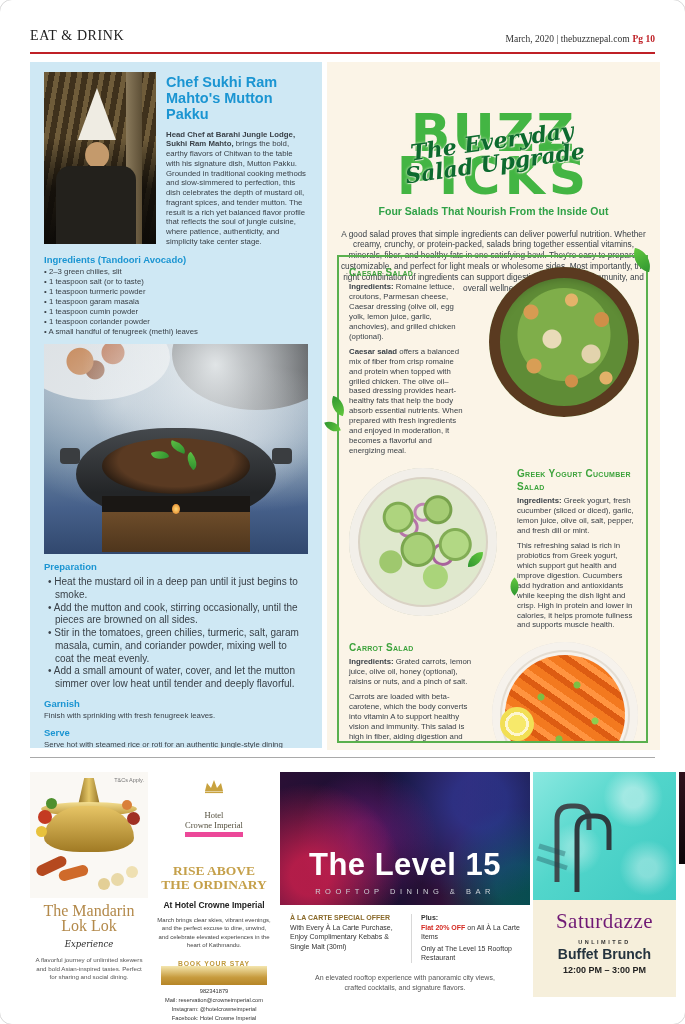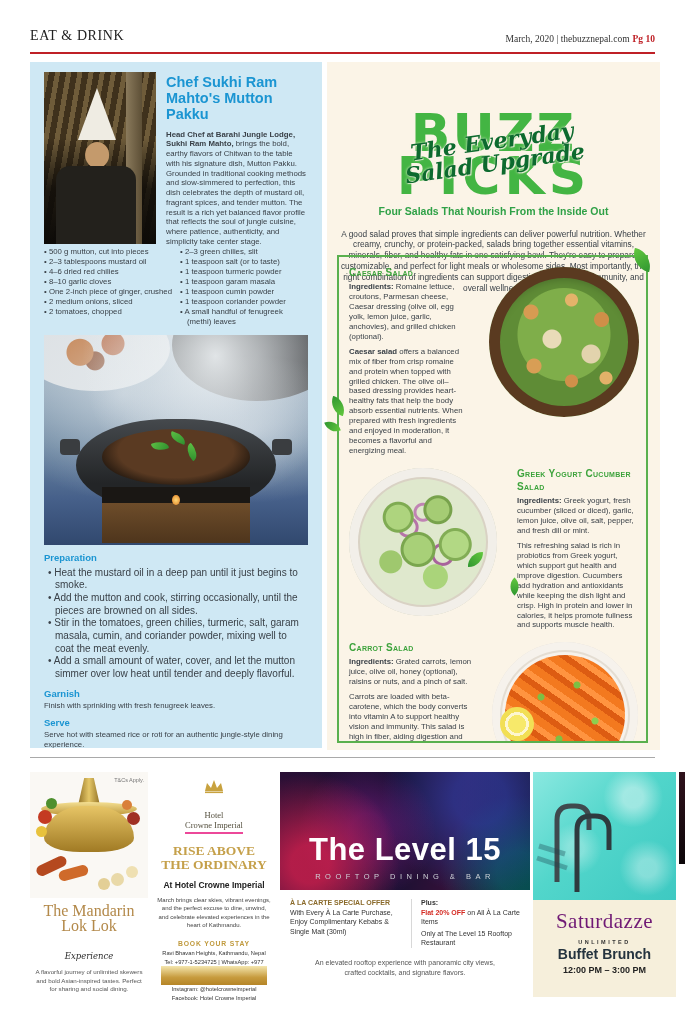--- a/index.html
+++ b/index.html
@@ -1,17 +1,17 @@
 <!DOCTYPE html>
 <html><head>
 <meta charset="utf-8">
 <style>
   html,body{margin:0;padding:0;}
   body{width:685px;height:1024px;position:relative;background:#ffffff;font-family:"Liberation Sans",sans-serif;color:#3a4148;overflow:hidden;}
-  .page{position:absolute;inset:0;outline:1px solid #d8d8d8;}
+  .page{position:absolute;inset:0;outline:1px solid #d8d8d8;border-radius:12px;}
 
   
   .header{position:absolute;top:28px;left:30px;right:30px;display:flex;justify-content:space-between;align-items:flex-end;}
   .masthead{font-family:"Liberation Serif",serif;font-size:14px;letter-spacing:.6px;color:#222;}
   .issue-line{font-family:"Liberation Serif",serif;font-size:9.5px;color:#333;}
   .issue-line .pg{color:#bf2026;font-weight:bold;margin-left:3px;}
   .header-rule{position:absolute;top:52px;left:30px;width:625px;border-top:2.5px solid #bf2026;}
 
   
   .recipe{position:absolute;left:30px;top:62px;width:292px;height:686px;background:#cfe8f4;padding:10px 14px;box-sizing:border-box;overflow:hidden;}
@@ -108,35 +108,35 @@
   .ads-divider{position:absolute;top:757px;left:30px;width:625px;border-top:1px solid #a9a9a9;}
   .hotpot{position:absolute;left:30px;top:772px;width:118px;height:126px;background:#faf8f4;overflow:hidden;}
   .tnc{position:absolute;top:5px;right:4px;font-size:5.5px;color:#777;}
   .hp-chimney{position:absolute;top:6px;left:50%;transform:translateX(-50%);width:24px;height:32px;background:linear-gradient(90deg,#8a6a20,#e5c767,#8a6a20);clip-path:polygon(30% 0,70% 0,100% 100%,0 100%);}
   .hp-bowl{position:absolute;top:34px;left:50%;transform:translateX(-50%);width:90px;height:46px;border-radius:50% 50% 46% 46%/80% 80% 35% 35%;background:linear-gradient(180deg,#e7c566,#a07a24);}
   .hp-rim{position:absolute;top:30px;left:50%;transform:translateX(-50%);width:96px;height:14px;border-radius:50%;background:linear-gradient(180deg,#f4df92,#bd9638);}
   .blob{position:absolute;border-radius:50%;}
   .saus{position:absolute;border-radius:6px;}
   .mandarin{position:absolute;left:26px;top:903px;width:126px;text-align:center;}
   .mandarin-title{font-family:"Liberation Serif",serif;font-size:16px;line-height:.95;color:#b3894a;}
-  .mandarin-script{font-family:"DejaVu Serif",serif;font-style:italic;font-size:8.5px;color:#2b2b2b;margin-top:18px;}
+  .mandarin-script{font-family:"DejaVu Serif",serif;font-style:italic;font-size:8.5px;color:#2b2b2b;margin-top:6px;}
   .mandarin-tag{font-size:6.2px;color:#555;line-height:1.35;margin-top:7px;padding:0 6px;}
 
   .crowne{position:absolute;left:148px;top:772px;width:132px;height:240px;background:#fff;text-align:center;padding:7px 9px;box-sizing:border-box;}
   .crowne-hotel{font-family:"Liberation Serif",serif;font-size:8.5px;color:#55503f;line-height:1.15;margin-top:13px;}
-  .crowne-hotel .underl{display:inline-block;border-bottom:2px solid #ec4899;padding-bottom:1px;}
-  .crowne-headline{font-family:"Liberation Serif",serif;font-weight:bold;font-size:13.5px;line-height:1.05;color:#c5a04a;margin-top:10px;}
+  .crowne-hotel .underl{display:inline-block;border-bottom:5px solid #ec4899;padding-bottom:1px;}
+  .crowne-headline{font-family:"Liberation Serif",serif;font-weight:bold;font-size:13.5px;line-height:1.05;color:#c5a04a;margin-top:27px;}
   .crowne-sub{font-size:8.5px;font-weight:bold;color:#222;margin-top:8px;}
   .crowne-body{font-size:6px;color:#444;line-height:1.4;margin-top:6px;}
   .book-heading{font-size:6.8px;font-weight:bold;color:#c09a3e;letter-spacing:.8px;margin-top:11px;}
   .crowne-contact{font-size:5.7px;color:#333;line-height:1.55;margin-top:2px;}
   .gold-bar{position:absolute;left:13px;right:13px;bottom:27px;height:19px;background:linear-gradient(180deg,#f4e6ae,#c79b3e 60%,#b58527);}
 
   .level15{position:absolute;left:280px;top:772px;width:250px;height:243px;background:#fff;}
-  .level15-photo{position:relative;width:250px;height:118px;overflow:hidden;background:
+  .level15-photo{position:relative;width:250px;height:133px;overflow:hidden;background:
     radial-gradient(circle at 12% 78%,rgba(214,32,78,.8) 0 8%,transparent 38%),
     radial-gradient(circle at 35% 50%,rgba(140,30,140,.5) 0 10%,transparent 40%),
     radial-gradient(circle at 80% 22%,rgba(45,65,170,.65) 0 12%,transparent 45%),
     radial-gradient(circle at 95% 85%,rgba(0,125,110,.55) 0 8%,transparent 30%),
     linear-gradient(100deg,#2a0f35 0%,#141031 45%,#341038 70%,#10122c 100%);}
   .level15-title{position:absolute;bottom:22px;width:100%;text-align:center;color:#fff;font-size:31px;font-weight:bold;letter-spacing:.5px;}
   .level15-sub{position:absolute;bottom:9px;width:100%;text-align:center;color:#cfd2d8;font-size:7.5px;letter-spacing:4.5px;}
   .level15-offers{display:flex;padding:9px 10px 0;text-align:left;}
   .offer-col1{width:112px;border-right:1px solid #d8d8d8;padding-right:9px;}
   .offer-col2{flex:1;padding-left:9px;}
@@ -178,30 +178,22 @@
         <div class="hat"></div>
         <div class="face"></div>
         <div class="torso"></div>
       </div>
       <div class="recipe-head">
         <div class="recipe-title">Chef Sukhi Ram Mahto's Mutton Pakku</div>
         <p class="small-body" style="margin:0"><b>Head Chef at Barahi Jungle Lodge, Sukhi Ram Mahto,</b><span> brings the bold, earthy flavors of Chitwan to the table with his signature dish, Mutton Pakku. Grounded in traditional cooking methods and slow-simmered to perfection, this dish celebrates the depth of mustard oil, fragrant spices, and tender mutton. The result is a rich yet balanced flavor profile that reflects the soul of jungle cuisine, where patience, authenticity, and simplicity take center stage.</span></p>
       </div>
     </div>
 
+    <div class="blue-heading">Ingredients (Tandoori Avocado)</div>
     <div class="ing-cols">
-      <ul>
-        <li>500 g mutton, cut into pieces</li>
-        <li>2–3 tablespoons mustard oil</li>
-        <li>4–6 dried red chilies</li>
-        <li>8–10 garlic cloves</li>
-        <li>One 2-inch piece of ginger, crushed</li>
-        <li>2 medium onions, sliced</li>
-        <li>2 tomatoes, chopped</li>
-      </ul>
       <ul>
         <li>2–3 green chilies, slit</li>
         <li>1 teaspoon salt (or to taste)</li>
         <li>1 teaspoon turmeric powder</li>
         <li>1 teaspoon garam masala</li>
         <li>1 teaspoon cumin powder</li>
         <li>1 teaspoon coriander powder</li>
         <li>A small handful of fenugreek (methi) leaves</li>
       </ul>
     </div>

